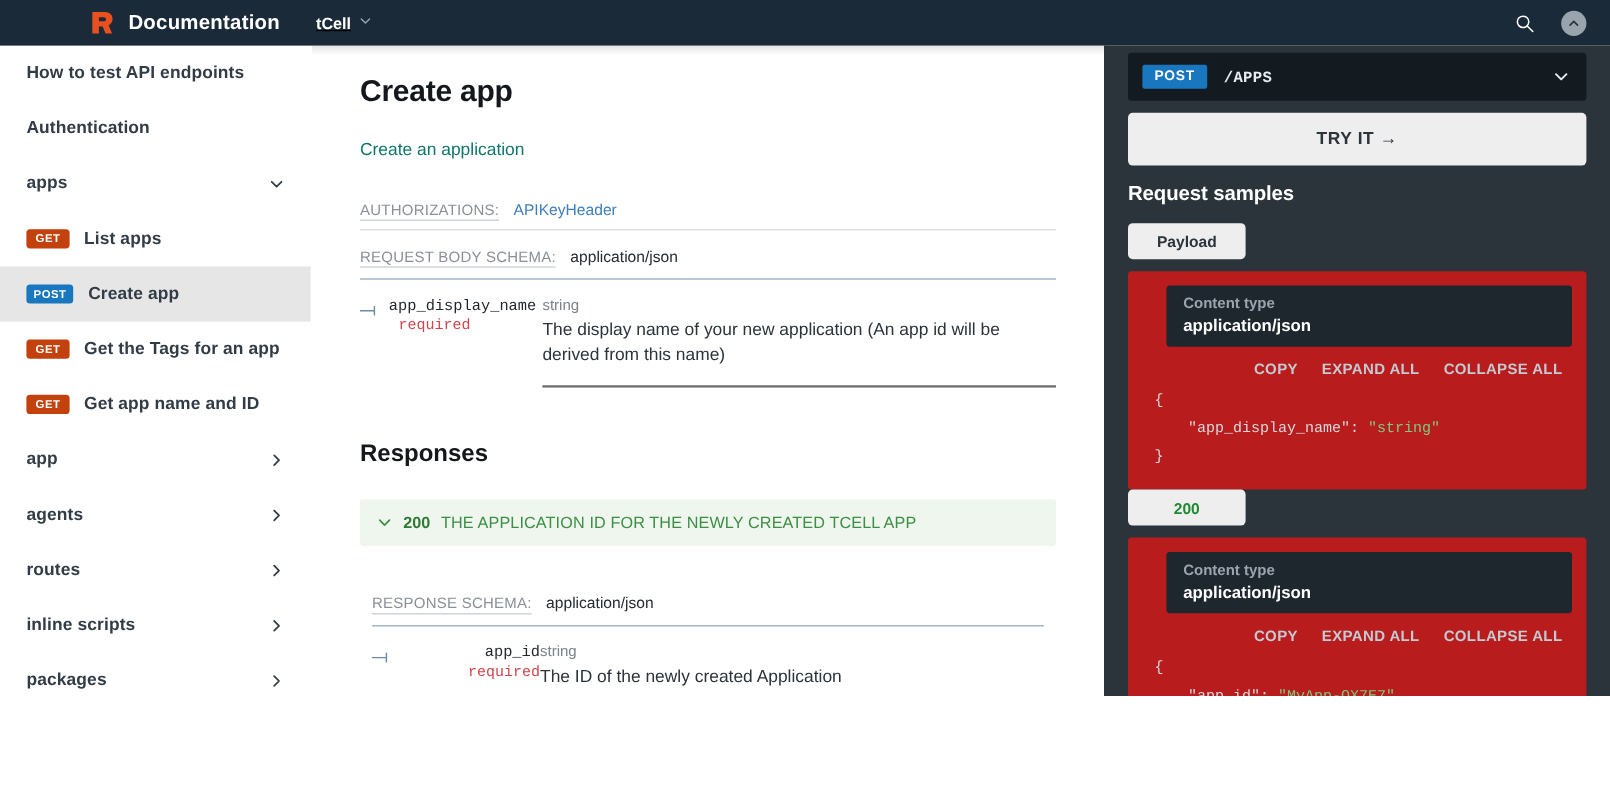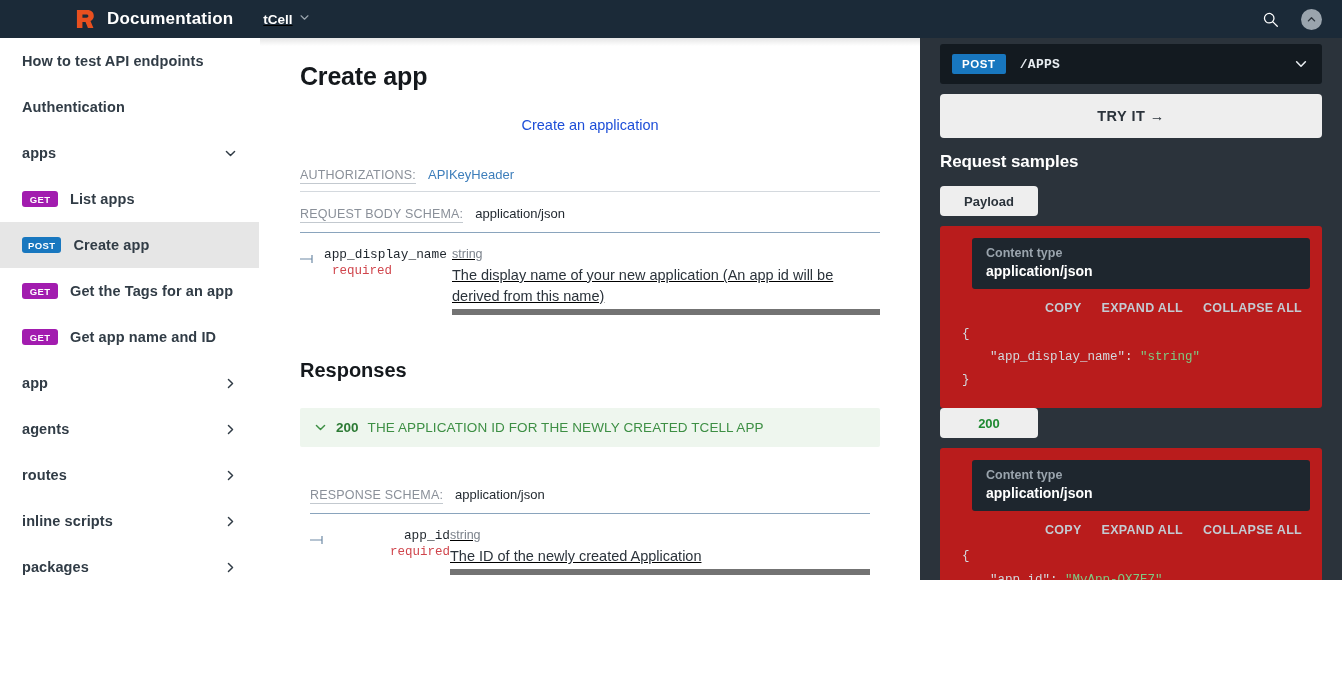--- a/index.html
+++ b/index.html
@@ -62,42 +62,42 @@
   }
   .side-group { justify-content: space-between; }
   .side-caret { width: 13px; height: 13px; flex: 0 0 13px; }
   .badge {
     display: inline-flex; align-items: center; justify-content: center;
     height: 16px; min-width: 36px; padding: 0 6px;
     border-radius: 3px; color: #fff;
     font-size: 9.5px; font-weight: bold; letter-spacing: .4px;
     margin-right: 12px; flex: 0 0 auto;
   }
-  .badge.get { background: #a21caf; }
+  .badge.get { background: #c2410c; }
   .badge.post { background: #1877bf; }
 
   
   .maincol {
     flex: 1 1 auto; min-width: 0;
     background: #ffffff;
     padding: 0 40px 0 40px;
     overflow: hidden;
     position: relative;
   }
   .maincol::before {
     content: ""; position: absolute; left: 0; right: 0; top: 0; height: 8px;
     background: linear-gradient(to bottom, rgba(0,0,0,.10), rgba(0,0,0,0));
     pointer-events: none;
   }
   .inner { max-width: 580px; padding-top: 24px; }
   h1.page-title {
     font-size: 25px; font-weight: bold; color: #14181c;
     letter-spacing: -.2px; margin-bottom: 26px;
   }
-  .lead { font-size: 14.5px; color: #1d4ed8; margin-bottom: 34px; text-align: center; }
+  .lead { font-size: 14.5px; color: #0f766e; margin-bottom: 34px; }
 
   .meta-row {
     display: flex; align-items: baseline;
     border-bottom: 1px solid #d4d9de;
     padding-bottom: 7px; margin-bottom: 14px;
   }
   .meta-key {
     font-size: 12.5px; color: #8a9099; letter-spacing: .2px;
     border-bottom: 1px solid #c3c9cf; padding-bottom: 1px;
     flex: 0 0 auto;
@@ -112,21 +112,21 @@
   .param-left { flex: 0 0 152px; padding-left: 6px; position: relative; }
   .branch { position: absolute; left: 0; top: 7px; width: 14px; height: 10px; }
   .param-name {
     font-family: "Liberation Mono", monospace;
     font-size: 12.8px; color: #1f262d; padding-left: 18px; white-space: nowrap;
   }
   .param-required {
     font-family: "Liberation Mono", monospace;
     font-size: 12.5px; color: #d0454c; padding-left: 26px; margin-top: 2px;
   }
-  .param-right { flex: 1 1 auto; border-bottom: 6px solid #737373; padding-bottom: 2px; text-decoration: underline; }
+  .param-right { flex: 1 1 auto; border-bottom: 2px solid #737373; padding-bottom: 14px; }
   .param-type { font-size: 12.5px; color: #7b828b; margin-bottom: 4px; }
   .param-desc { font-size: 14.5px; color: #2b333b; line-height: 1.45; }
 
   h2.section-title {
     font-size: 20px; font-weight: bold; color: #14181c;
     margin-top: 44px; margin-bottom: 26px;
   }
   .resp-bar {
     background: #eef6ee; border-radius: 2px;
     padding: 12px 14px; display: flex; align-items: center; gap: 9px;

